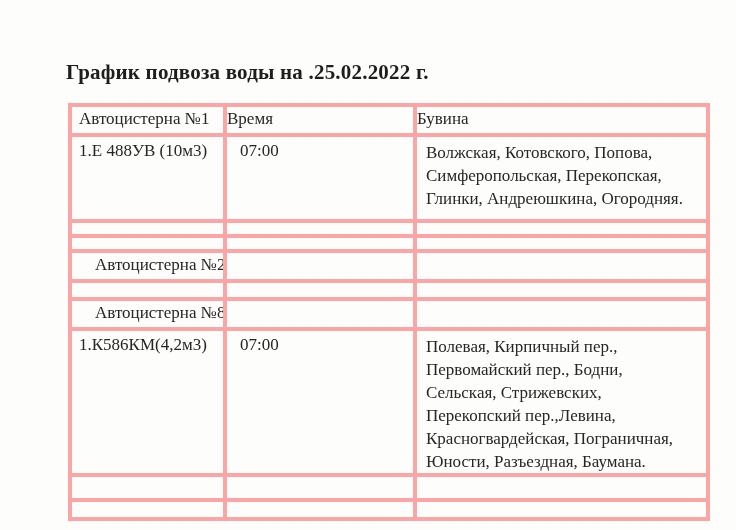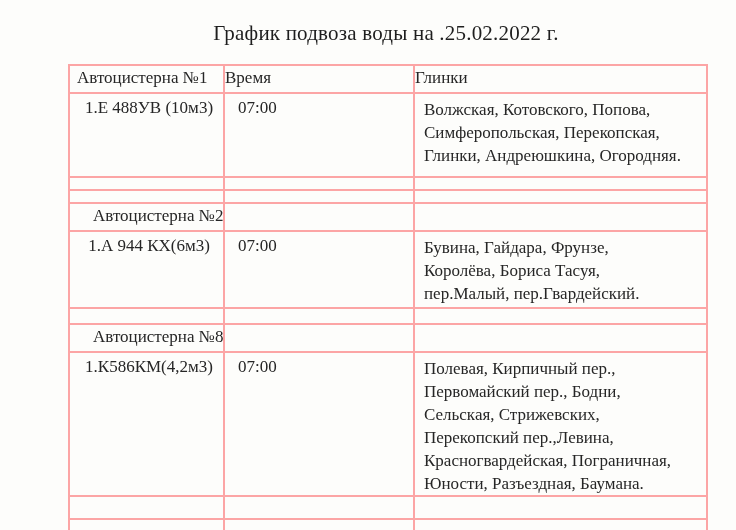--- a/index.html
+++ b/index.html
@@ -9,47 +9,46 @@
   body {
     width: 736px;
     height: 530px;
     overflow: hidden;
     background: #fdfdfb;
     font-family: "Liberation Serif", "DejaVu Serif", serif;
     color: #262626;
   }
   .page-title {
     width: 640px;
-    margin: 21px 0 0 66px;
-    text-align: center;
+    margin: 60px 0 0 66px;
     font-size: 21px;
-    font-weight: normal;
+    font-weight: bold;
     color: #1e1e1e;
     letter-spacing: 0.2px;
   }
   table.schedule {
     margin: 18px 0 0 68px;
     width: 638px;
     border-collapse: collapse;
     table-layout: fixed;
     font-size: 17px;
   }
   col.c1 { width: 155px; }
   col.c2 { width: 190px; }
   col.c3 { width: 293px; }
   td {
-    border: 2px solid #fca5a5;
+    border: 4px solid #fca5a5;
     vertical-align: top;
     padding: 0;
     overflow: hidden;
   }
   tr.header-row td { height: 24px; }
   td.hdr-truck { padding: 2px 2px 0 7px; }
   td.hdr-center { padding-top: 2px; }
-  td.truck { padding: 4px 2px 0 7px; white-space: nowrap; text-align: center; }
+  td.truck { padding: 4px 2px 0 7px; white-space: nowrap; }
   td.time  { padding: 4px 2px 0 13px; }
   td.address {
     padding: 4px 2px 0 9px;
     white-space: pre-line;
     line-height: 23px;
   }
   tr.row1 td { height: 78px; }
   tr.row2 td { height: 71px; }
   tr.row3 td { height: 129px; margin-left: 16px; }
   tr.row3 td.address { line-height: 23px; }
@@ -71,21 +70,21 @@
     <colgroup>
       <col class="c1">
       <col class="c2">
       <col class="c3">
     </colgroup>
     <tbody>
 
       <tr class="header-row">
         <td class="hdr-truck">Автоцистерна №1</td>
         <td class="hdr-center">Время</td>
-        <td class="hdr-center">Глинки</td>
+        <td class="hdr-center">Бувина</td>
       </tr>
 
       <tr class="row1">
         <td class="truck">1.Е 488УВ (10м3)</td>
         <td class="time">07:00</td>
         <td class="address">Волжская, Котовского, Попова,
 Симферопольская, Перекопская,
 Глинки, Андреюшкина, Огородняя.</td>
       </tr>
 
@@ -99,27 +98,20 @@
         <td></td>
         <td></td>
       </tr>
 
       <tr class="section-row">
         <td class="section-label">Автоцистерна №2</td>
         <td></td>
         <td></td>
       </tr>
 
-      <tr class="row2">
-        <td class="truck">1.А 944 КХ(6м3)</td>
-        <td class="time">07:00</td>
-        <td class="address">Бувина, Гайдара, Фрунзе,
-Королёва, Бориса Тасуя,
-пер.Малый, пер.Гвардейский.</td>
-      </tr>
 
       <tr class="empty-mid">
         <td></td>
         <td></td>
         <td></td>
       </tr>
 
       <tr class="section-row">
         <td class="section-label">Автоцистерна №8</td>
         <td></td>

